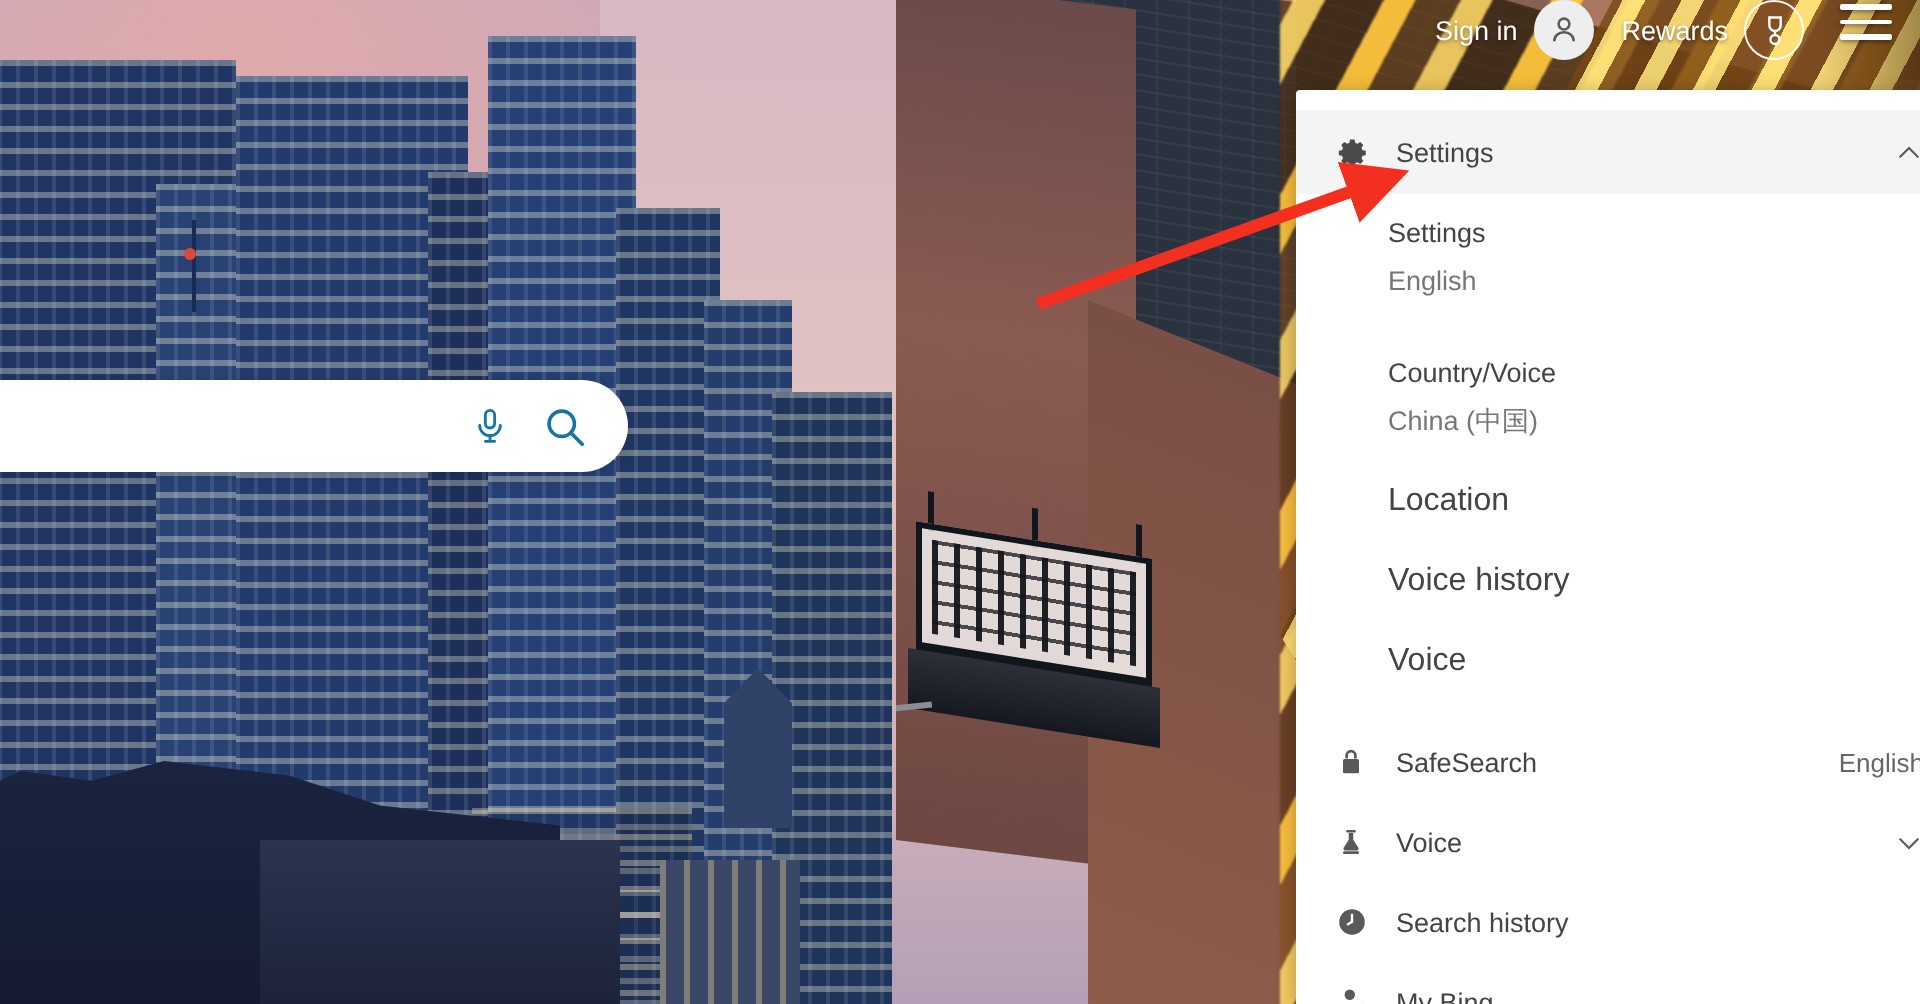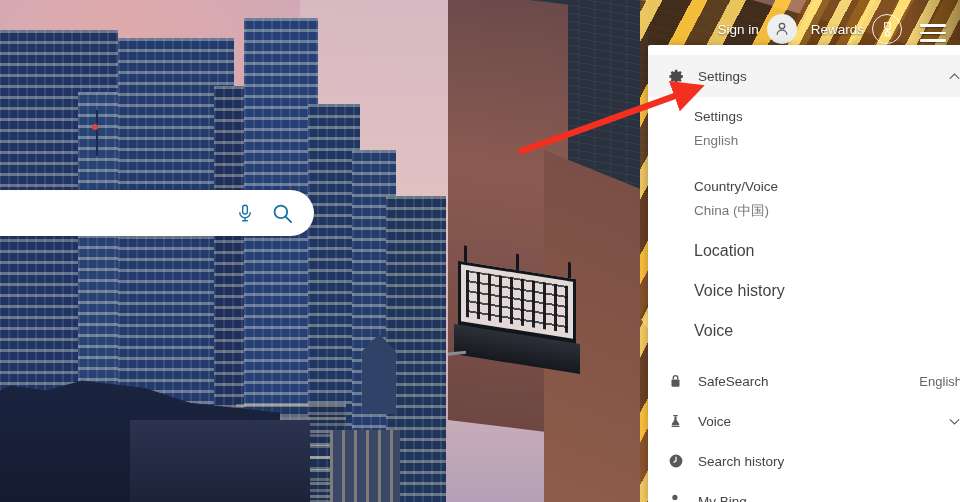--- a/index.html
+++ b/index.html
@@ -175,21 +175,21 @@
   
   .farcity {
     position:absolute; left:0; top:398px; width:110px; height:104px;
     background:#3a4560;
     background-image: repeating-linear-gradient(90deg, rgba(255,222,150,.4) 0 3px, rgba(0,0,0,0) 3px 12px);
   }
 
   
   .header {
     position:absolute; left:0; top:0; width:960px; height:44px;
-    display:flex; align-items:flex-end; justify-content:flex-end;
+    display:flex; align-items:flex-start; justify-content:flex-end;
     gap:0; padding-right:14px; z-index:6;
   }
   .hdr-link {
     display:flex; align-items:center; gap:8px;
     color:#fff; font-size:13.5px; cursor:pointer;
     text-shadow:0 1px 2px rgba(0,0,0,.45);
   }
   .hdr-sep { width:14px; }
   .avatar {
     width:30px; height:30px; border-radius:50%;

